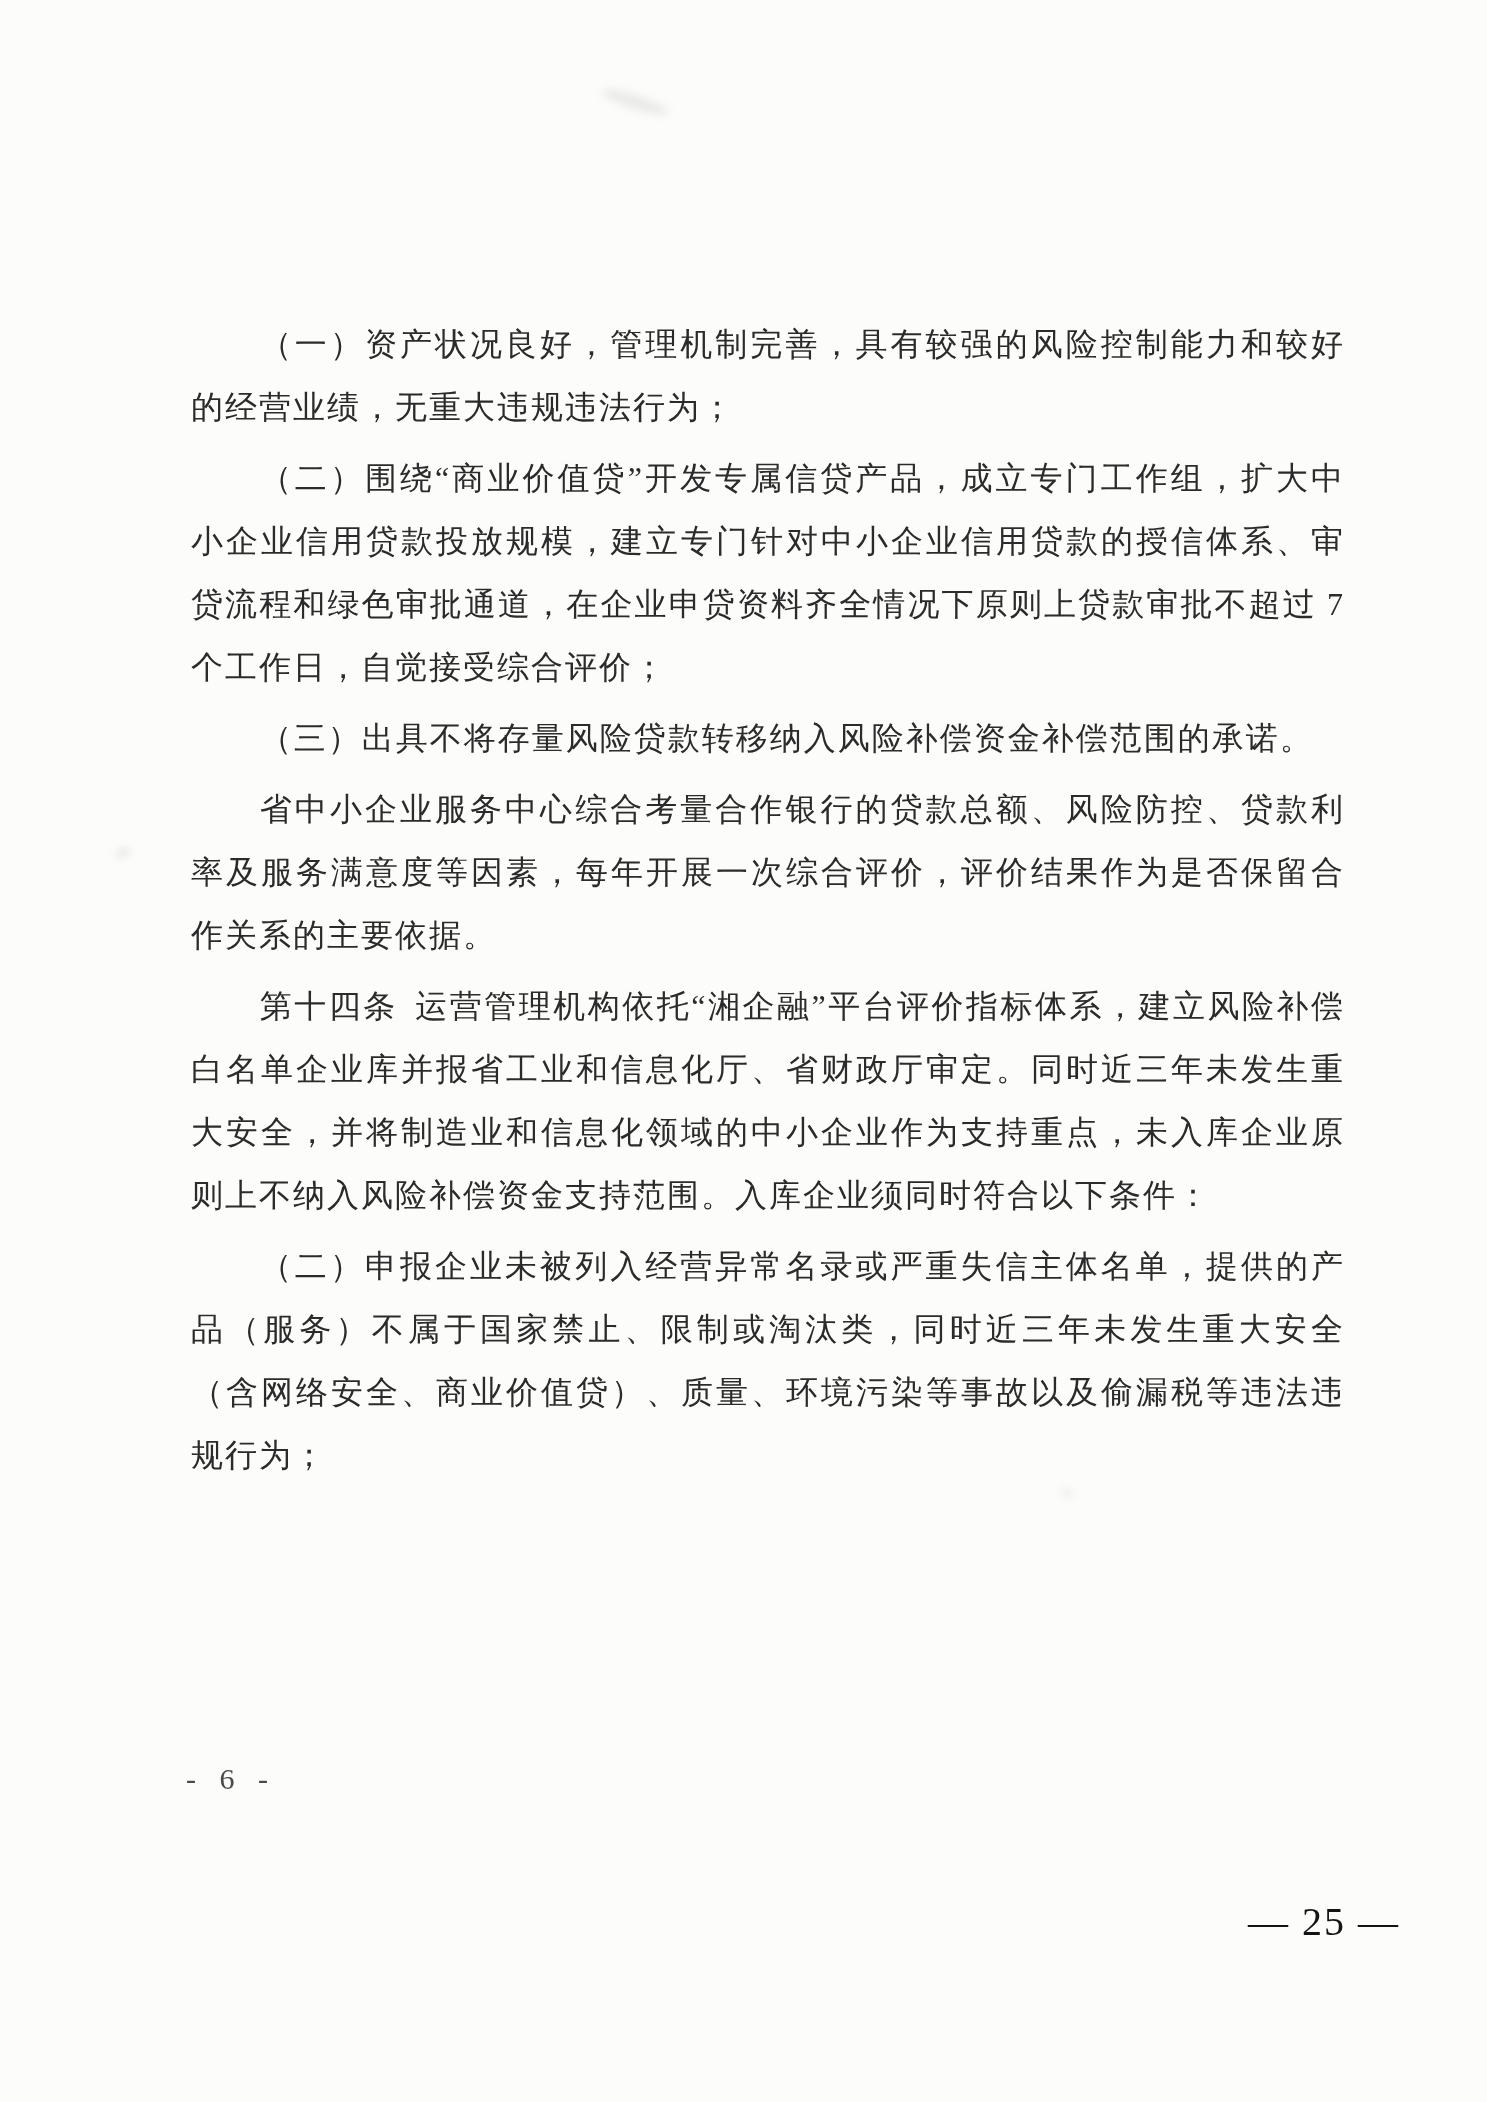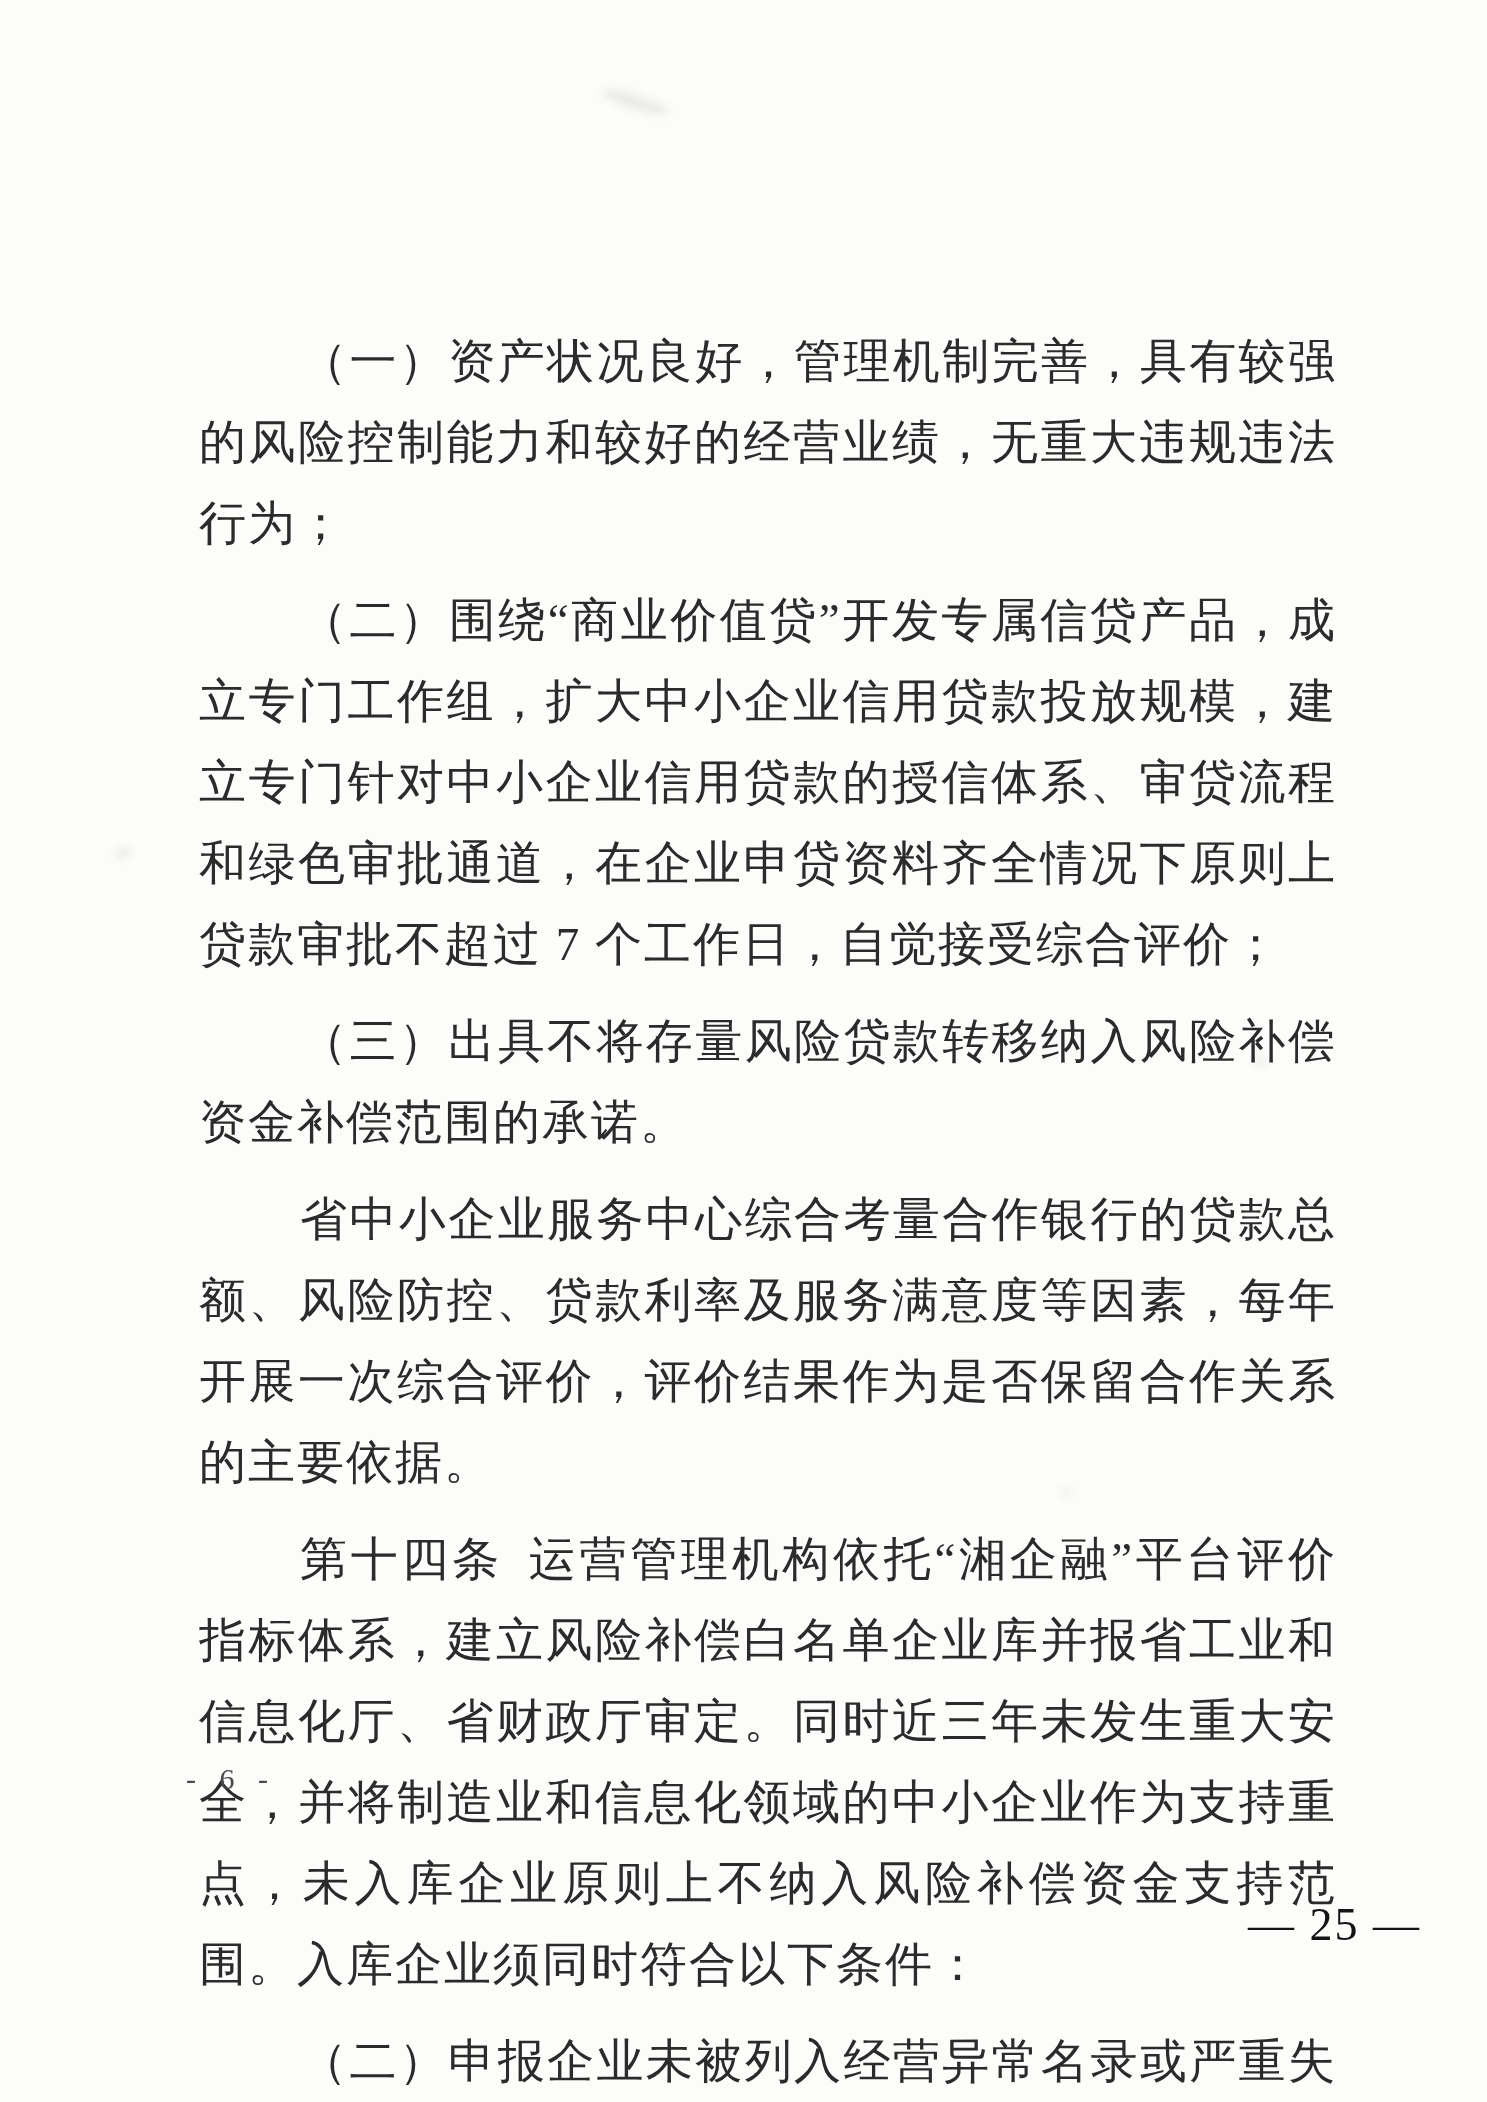--- a/index.html
+++ b/index.html
@@ -30,23 +30,23 @@
   .smudge.s3 { left: 1255px; top: 1058px; width: 12px; height: 8px; }
   .smudge.s4 { left: 1062px; top: 1489px; width: 10px; height: 8px; }
 
   .content {
     position: absolute;
     left: 183px;
     top: 305px;
     width: 1170px;
   }
   .para {
-    margin: 16px;
-    font-size: 47px;
-    line-height: 81px;
+    margin: 8px;
+    font-size: 32px;
+    line-height: 63px;
     letter-spacing: 2px;
     text-align: justify;
     text-indent: 2.15em;
     color: #2b2b2b;
   }
   .para .lead {
     font-weight: normal;
     margin-right: 0.55em;
   }
   .para .lead:empty {
@@ -58,21 +58,21 @@
     left: 186px;
     top: 1762px;
     font-size: 30px;
     letter-spacing: 8px;
     color: #4a4a4a;
   }
   .footer-right {
     position: absolute;
     left: 1248px;
     top: 1898px;
-    font-size: 46px;
+    font-size: 40px;
     letter-spacing: 2px;
     color: #141414;
   }
 </style>
 </head>
 <body>
 
 <div class="page">
 
   <div class="smudge s1"></div>

